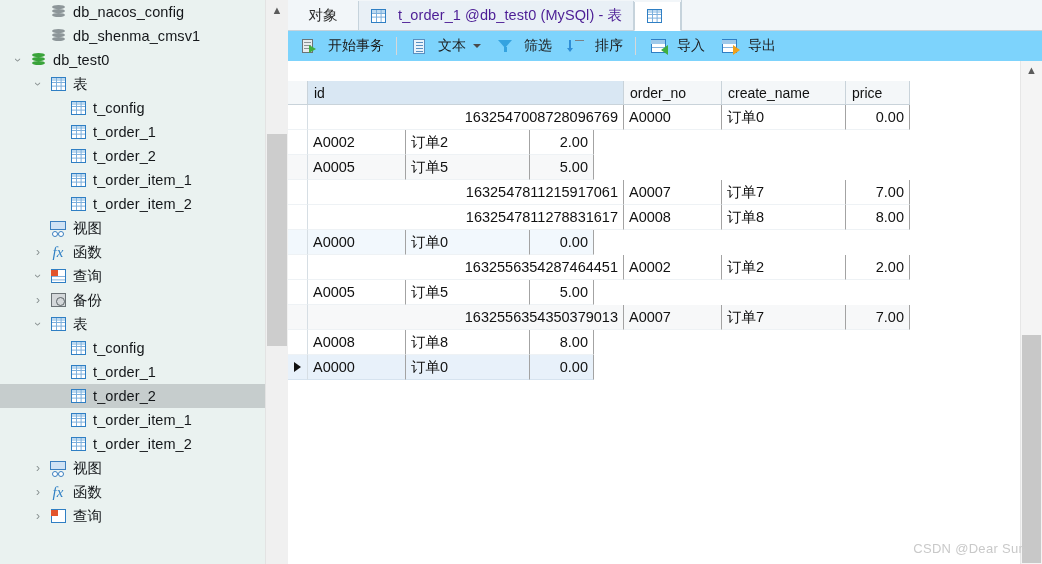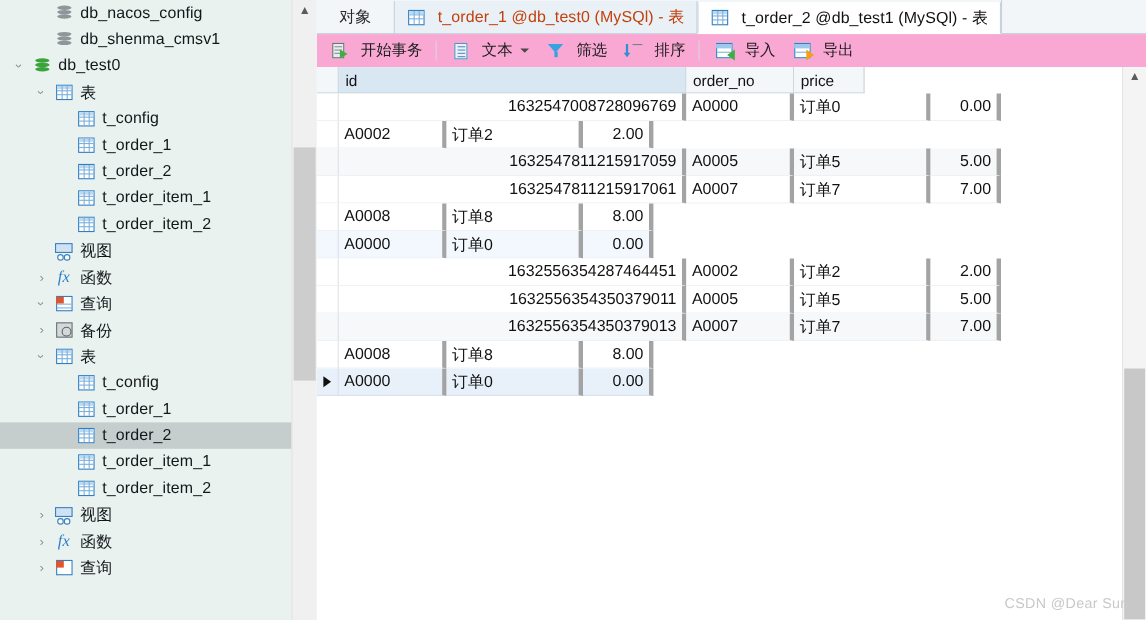--- a/index.html
+++ b/index.html
@@ -75,27 +75,27 @@
   .objtab{
     height:30px;display:flex;align-items:center;justify-content:center;
     width:70px;font-size:14.5px;color:#2a2a2a;background:#f2f6f9;
   }
   .tab{
     height:29px;display:flex;align-items:center;gap:5px;
     padding:0 11px 0 9px;font-size:14.5px;white-space:nowrap;
     border-left:1px solid #c6d3dc;border-right:1px solid #c6d3dc;
     box-sizing:border-box;color:#1f4e79;background:#e4edf4;
   }
-  .tab.inactive{color:#c2410c;background:#e9f0f6;}
+  .tab.inactive{color:#4c1d95;background:#e9f0f6;}
   .tab.active{background:#ffffff;border-bottom:1px solid #ffffff;margin-bottom:-1px;color:#111;}
   .tab .tlabel{letter-spacing:0.1px;}
   .tab-filler{flex:1 1 auto;height:30px;background:#f2f6f9;border-left:1px solid #c6d3dc;}
 
   
-  .toolbar{position:relative;height:30px;background:#f9a8d4;border-bottom:1px solid #d6d6d6;display:flex;align-items:center;padding-left:4px;}
+  .toolbar{position:relative;height:30px;background:#7dd3fc;border-bottom:1px solid #d6d6d6;display:flex;align-items:center;padding-left:4px;}
   .tbtn{display:flex;align-items:center;gap:4px;height:26px;padding:0 7px;font-size:14px;color:#1c1c1c;white-space:nowrap;}
   .tsep{width:1px;height:18px;background:#d8d8d8;margin:0 5px;}
   .caret{width:0;height:0;border-left:4px solid transparent;border-right:4px solid transparent;border-top:4px solid #4a4a4a;margin-left:3px;}
 
   
   .trans-ico{width:14px;height:14px;position:relative;display:block;}
   .trans-ico b{position:absolute;left:0;top:0;width:11px;height:14px;box-sizing:border-box;border:1.3px solid #6b7376;background:#e8ecee;}
   .trans-ico i{position:absolute;left:2px;top:2.5px;width:7px;height:1.2px;background:#8b9396;box-shadow:0 3px 0 #8b9396,0 6px 0 #8b9396;}
   .trans-ico u{position:absolute;left:7px;top:6px;width:0;height:0;border-top:4px solid transparent;border-bottom:4px solid transparent;border-left:7px solid #3fae3f;}
 
@@ -118,41 +118,41 @@
   .io-ico{width:15px;height:14px;box-sizing:border-box;border:1.4px solid #2f7fc4;background:#fff;position:relative;display:block;}
   .io-ico b{position:absolute;left:-0.5px;top:-0.5px;right:-0.5px;height:4px;background:#9ec9ea;}
   .io-ico i{position:absolute;left:0;right:0;top:7px;height:1.2px;background:#85b3dd;}
   .io-ico u{position:absolute;right:-3px;bottom:-3px;width:0;height:0;border-top:5px solid transparent;border-bottom:5px solid transparent;}
   .io-in u{border-right:7px solid #3fae3f;}
   .io-out u{border-left:7px solid #f0a019;right:-4px;}
 
   
   .grid{position:absolute;left:0;top:61px;right:0;bottom:0;background:#ffffff;overflow:hidden;}
   .grid-inner{position:absolute;left:0;top:0;width:722px;}
-  .hrow{display:flex;height:24px;}
+  .hrow{display:flex;height:24px;margin-top:20px;}
   .hcell{
     box-sizing:border-box;height:24px;display:flex;align-items:center;
     padding-left:6px;font-size:14px;color:#111;background:#f4f7f9;
     border-right:1px solid #c9d3da;border-bottom:1px solid #c9d3da;
   }
   .hcell.sel{background:#d9e7f3;}
   .hgutter{
     box-sizing:border-box;width:20px;flex:0 0 20px;height:24px;
     background:#f4f7f9;border-right:1px solid #c9d3da;border-bottom:1px solid #c9d3da;
   }
   .row{display:flex;height:25px;}
   .gutter{
     box-sizing:border-box;width:20px;flex:0 0 20px;height:25px;
     background:#ffffff;border-right:1px solid #d6dee4;border-bottom:1px solid #eef2f5;
     display:flex;align-items:center;justify-content:center;
   }
   .cell{
     box-sizing:border-box;height:25px;display:flex;align-items:center;
     padding:0 5px;font-size:14.5px;color:#111;background:#ffffff;
-    border-right:4px solid #a3a3a3;border-bottom:1px solid #eef2f5;
+    border-right:1px solid #a3a3a3;border-bottom:1px solid #eef2f5;
     white-space:nowrap;overflow:hidden;
   }
   .cell.num{justify-content:flex-end;}
   .row.alt .cell,.row.alt .gutter{background:#f7f8f9;}
   .row.tint .cell,.row.tint .gutter{background:#f2f8fd;}
   .row.current .cell,.row.current .gutter{background:#e8f1fa;border-bottom-color:#d6e3ef;}
   .row.current .cell.editing{background:#ffffff;justify-content:flex-start;}
   .rowmark{width:0;height:0;border-top:5px solid transparent;border-bottom:5px solid transparent;border-left:7px solid #111;}
   .caretbar{display:inline-block;width:1px;height:15px;background:#111;margin-left:1px;vertical-align:-3px;}
 
@@ -439,21 +439,20 @@
             </span>
           </span>
         <span class="tlabel">t_order_1 @db_test0 (MySQl) - 表</span>
       </div>
       <div class="tab active">
         <span class="ico">
             <span class="tbl-ico head">
               <i></i>
             </span>
           </span>
-        <span class="tlabel">t_order_2 @db_test1 (MySQl) - 表</span>
       </div>
       <div class="tab-filler"></div>
     </div>
 
     <div class="toolbar">
       <div class="tbtn">
         <span class="ico">
             <span class="trans-ico">
               <b></b>
               <i></i>
@@ -517,20 +516,23 @@
     <div class="grid">
       <div class="grid-inner" id="grid-inner">
           <div class="hrow">
             <div class="hgutter"></div>
             <div class="hcell sel" style="width:316px;flex:0 0 316px">
               <span>id</span>
             </div>
             <div class="hcell" style="width:98px;flex:0 0 98px">
               <span>order_no</span>
             </div>
+            <div class="hcell" style="width:124px;flex:0 0 124px">
+              <span>create_name</span>
+            </div>
             <div class="hcell" style="width:64px;flex:0 0 64px">
               <span>price</span>
             </div>
           </div>
           <div class="row">
             <div class="gutter"></div>
             <div class="cell num" style="width:316px;flex:0 0 316px">
               <span>1632547008728096769</span>
             </div>
             <div class="cell" style="width:98px;flex:0 0 98px">
@@ -550,23 +552,20 @@
             </div>
             <div class="cell" style="width:124px;flex:0 0 124px">
               <span>订单2</span>
             </div>
             <div class="cell num" style="width:64px;flex:0 0 64px">
               <span>2.00</span>
             </div>
           </div>
           <div class="row alt">
             <div class="gutter"></div>
-            <div class="cell num" style="width:316px;flex:0 0 316px">
-              <span>1632547811215917059</span>
-            </div>
             <div class="cell" style="width:98px;flex:0 0 98px">
               <span>A0005</span>
             </div>
             <div class="cell" style="width:124px;flex:0 0 124px">
               <span>订单5</span>
             </div>
             <div class="cell num" style="width:64px;flex:0 0 64px">
               <span>5.00</span>
             </div>
           </div>
@@ -580,20 +579,23 @@
             </div>
             <div class="cell" style="width:124px;flex:0 0 124px">
               <span>订单7</span>
             </div>
             <div class="cell num" style="width:64px;flex:0 0 64px">
               <span>7.00</span>
             </div>
           </div>
           <div class="row">
             <div class="gutter"></div>
+            <div class="cell num" style="width:316px;flex:0 0 316px">
+              <span>1632547811278831617</span>
+            </div>
             <div class="cell" style="width:98px;flex:0 0 98px">
               <span>A0008</span>
             </div>
             <div class="cell" style="width:124px;flex:0 0 124px">
               <span>订单8</span>
             </div>
             <div class="cell num" style="width:64px;flex:0 0 64px">
               <span>8.00</span>
             </div>
           </div>
@@ -619,23 +621,20 @@
             </div>
             <div class="cell" style="width:124px;flex:0 0 124px">
               <span>订单2</span>
             </div>
             <div class="cell num" style="width:64px;flex:0 0 64px">
               <span>2.00</span>
             </div>
           </div>
           <div class="row">
             <div class="gutter"></div>
-            <div class="cell num" style="width:316px;flex:0 0 316px">
-              <span>1632556354350379011</span>
-            </div>
             <div class="cell" style="width:98px;flex:0 0 98px">
               <span>A0005</span>
             </div>
             <div class="cell" style="width:124px;flex:0 0 124px">
               <span>订单5</span>
             </div>
             <div class="cell num" style="width:64px;flex:0 0 64px">
               <span>5.00</span>
             </div>
           </div>

